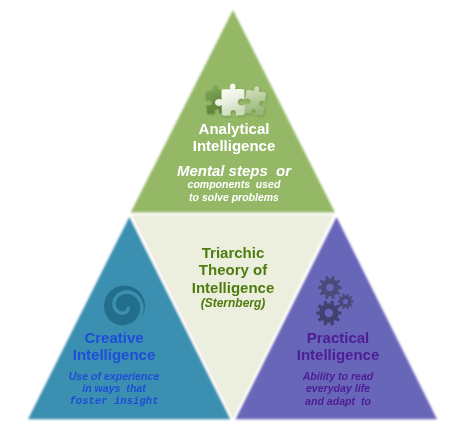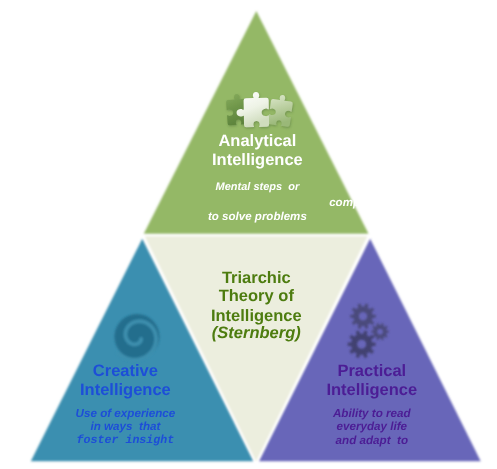--- a/index.html
+++ b/index.html
@@ -86,30 +86,30 @@
     <g filter="url(#softblur)" opacity="0.95">
       <use href="#gear-shape" transform="translate(317.23,274.73) scale(0.2554)" fill="#494878"></use>
       <use href="#gear-shape" transform="translate(336.80,292.80) scale(0.1739)" fill="#494878"></use>
       <use href="#gear-shape" transform="translate(314.94,299.14) scale(0.2772)" fill="#403f6d"></use>
     </g>
   </svg>
 
   <div class="lbl" style="left:76px;top:120px;width:316px;color:#fff;">
     <div class="t" style="font-size:15px;line-height:17px;">Analytical</div>
     <div class="t" style="font-size:15px;line-height:17px;">Intelligence</div>
-    <div class="d" style="font-size:10px;line-height:12.9px;margin-top:11px;">Mental steps &nbsp;or</div>
-    <div class="d" style="font-size:10.5px;line-height:12.9px;text-align:right;">components &nbsp;used</div>
+    <div class="d" style="font-size:15px;line-height:12.9px;margin-top:11px;">Mental steps &nbsp;or</div>
+    <div class="d" style="font-size:10.5px;line-height:12.9px;">components &nbsp;used</div>
     <div class="d" style="font-size:10.5px;line-height:12.9px;">to solve problems</div>
   </div>
 
   <div class="lbl" style="left:153px;top:244.2px;width:160px;color:#4d7c0f;">
     <div class="t" style="font-size:15px;line-height:17.2px;">Triarchic</div>
     <div class="t" style="font-size:15px;line-height:17.6px;">Theory of</div>
     <div class="t" style="font-size:15px;line-height:17.6px;">Intelligence</div>
-    <div class="d" style="font-size:15px;line-height:12.6px;">(Sternberg)</div>
+    <div class="d" style="font-size:12px;line-height:12.6px;">(Sternberg)</div>
   </div>
 
   <div class="lbl" style="left:14px;top:329px;width:200px;color:#1d4ed8;">
     <div class="t" style="font-size:15px;line-height:17px;">Creative</div>
     <div class="t" style="font-size:15px;line-height:17px;">Intelligence</div>
     <div class="d" style="font-size:10.6px;line-height:12.7px;margin-top:6.5px;">Use of experience</div>
     <div class="d" style="font-size:10.6px;line-height:12.7px;">in ways &nbsp;that</div>
     <div class="d" style="font-size:10.6px;line-height:12.7px;font-family:Liberation Mono, monospace;">foster insight</div>
   </div>
 

